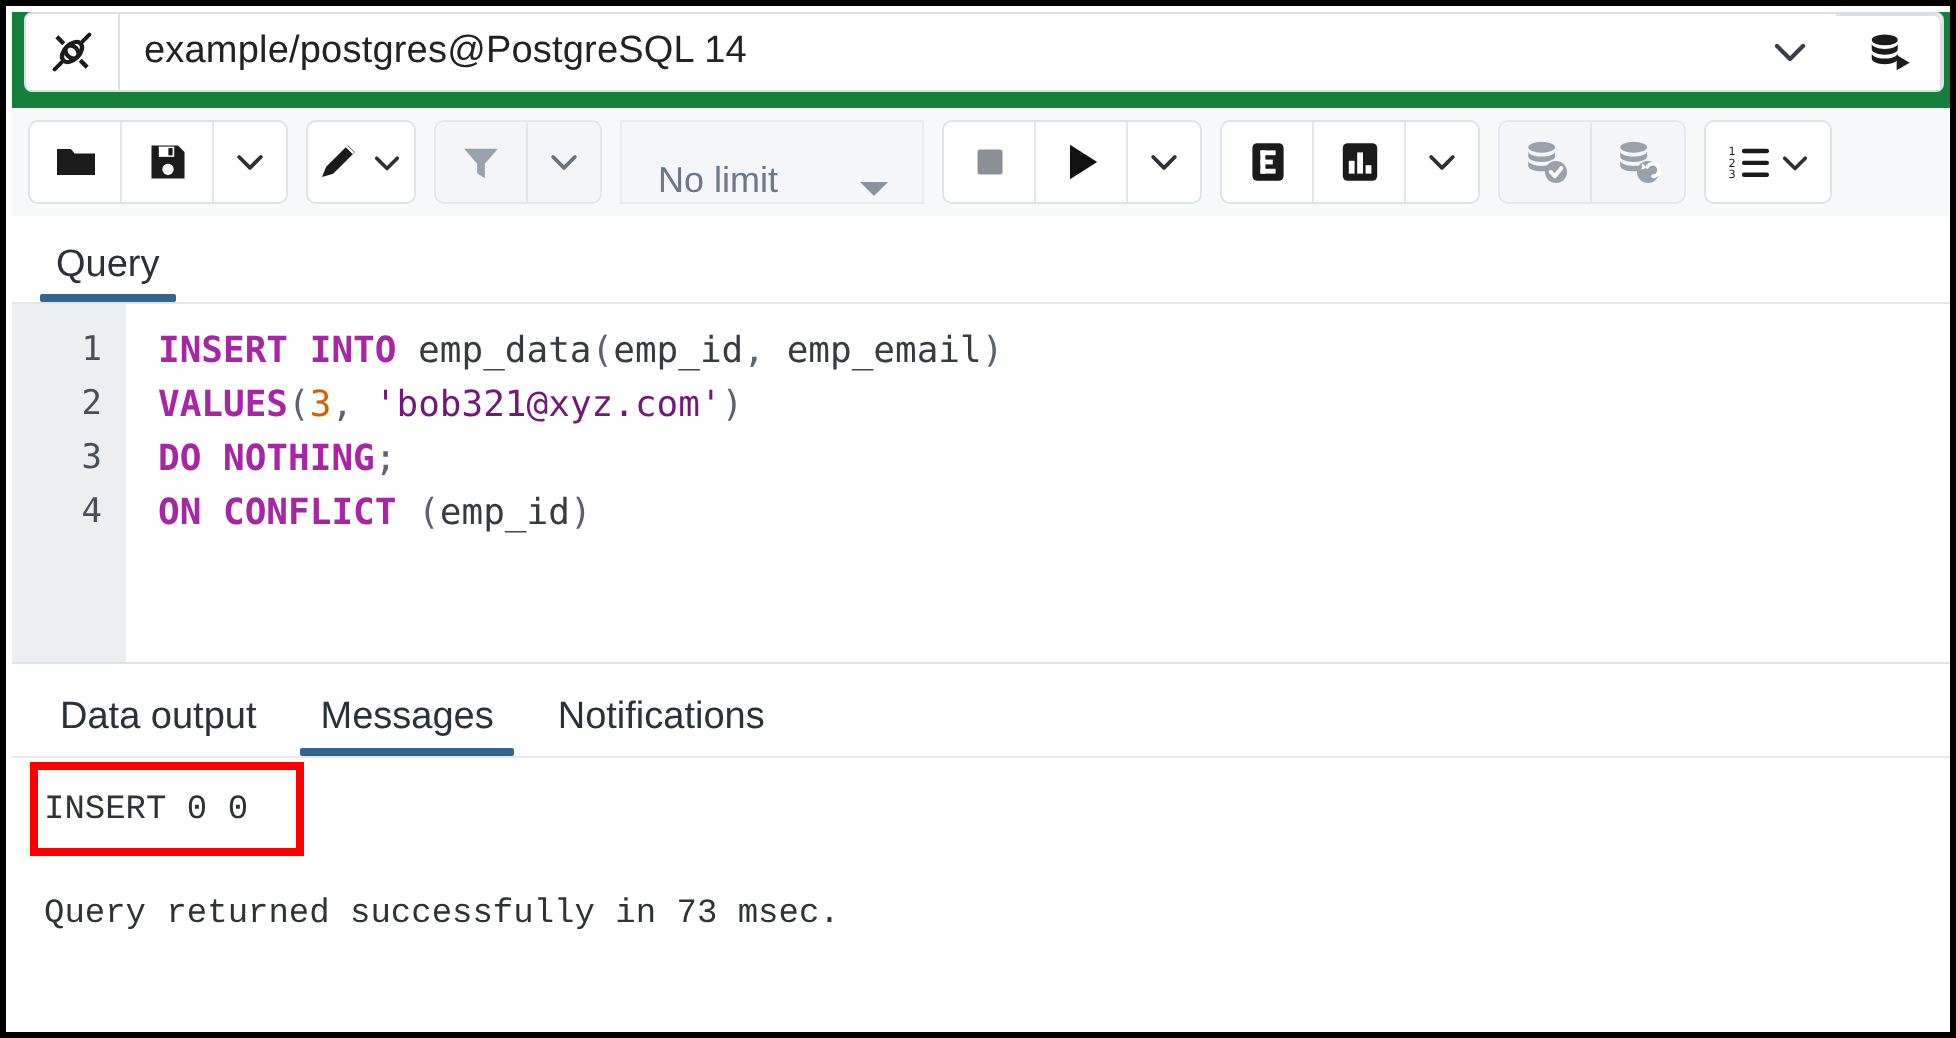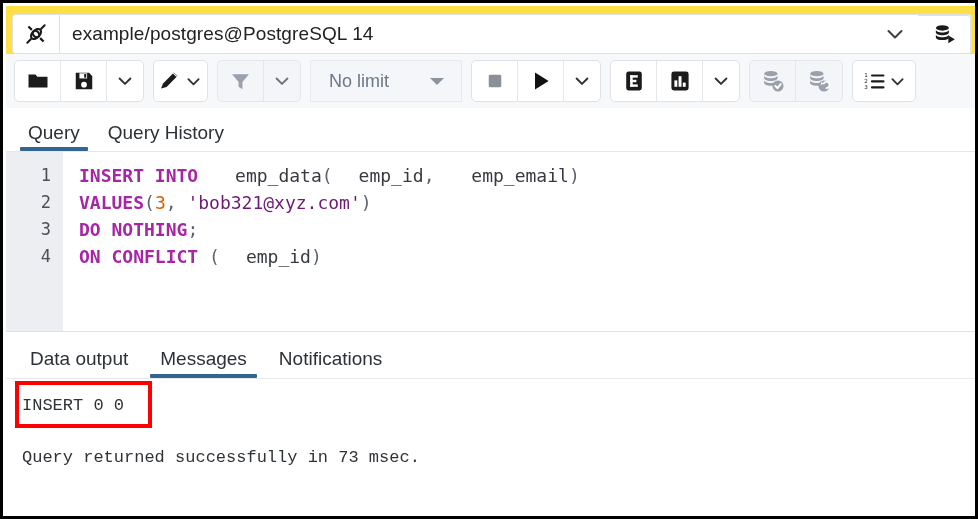--- a/index.html
+++ b/index.html
@@ -24,24 +24,24 @@
     background: #ffffff;
     overflow: hidden;
   }
 
   
   .conn-bar {
     position: absolute;
     left: 3px; top: 3px;
     width: 972px;
     height: 48px;
-    background: #fde047;
-    box-sizing: border-box;
-    display: flex;
-    align-items: flex-end;
+    background: #15803d;
+    box-sizing: border-box;
+    display: flex;
+    align-items: flex-start;
     padding: 0 6px;
   }
   .conn-group {
     display: flex;
     align-items: stretch;
     height: 38px;
     border: 1px solid #dde1e6;
     border-radius: 4px;
     background: #ffffff;
     overflow: hidden;
@@ -124,21 +124,21 @@
     justify-content: center;
     background: transparent;
     border: none;
     border-right: 1px solid #e4e7ea;
     box-sizing: border-box;
   }
   .tb-btn:last-child { border-right: none; }
   .tb-btn.caret { min-width: 36px; }
   .tb-limit {
     display: flex;
-    align-items: center;
+    align-items: flex-end;
     height: 40px;
     padding: 0 14px 0 18px;
     border: 1px solid #e7eaee;
     border-radius: 1px;
     background: #f4f6f9;
     gap: 38px;
   }
   .tb-limit-label {
     font-size: 18px;
     color: #6d7787;
@@ -210,21 +210,21 @@
     font-size: 18px;
     min-width: 0;
   }
   .code-line {
     height: 27px;
     line-height: 27px;
     white-space: pre;
     color: #383a42;
   }
   .tok-kw   { color: #a626a4; font-weight: bold; }
-  .tok-id   { color: #383a42; margin-left: 26px; }
+  .tok-id   { color: #383a42; }
   .tok-num  { color: #d75f00; }
   .tok-str  { color: #701a75; }
   .tok-punc { color: #5c6370; }
 
   
   .out-tabs {
     position: absolute;
     left: 3px; top: 330px;
     width: 972px;
     height: 46px;
@@ -500,23 +500,20 @@
         </span>
       </div>
     </div>
 
   </div>
 
   <div class="ed-tabs">
     <div class="ed-tab active">
       <span>Query</span>
     </div>
-    <div class="ed-tab">
-      <span>Query History</span>
-    </div>
   </div>
 
   <div class="editor">
     <div class="gutter">
       <div class="gutter-line">1</div>
       <div class="gutter-line">2</div>
       <div class="gutter-line">3</div>
       <div class="gutter-line">4</div>
     </div>
     <div class="code-area" id="code-area">

